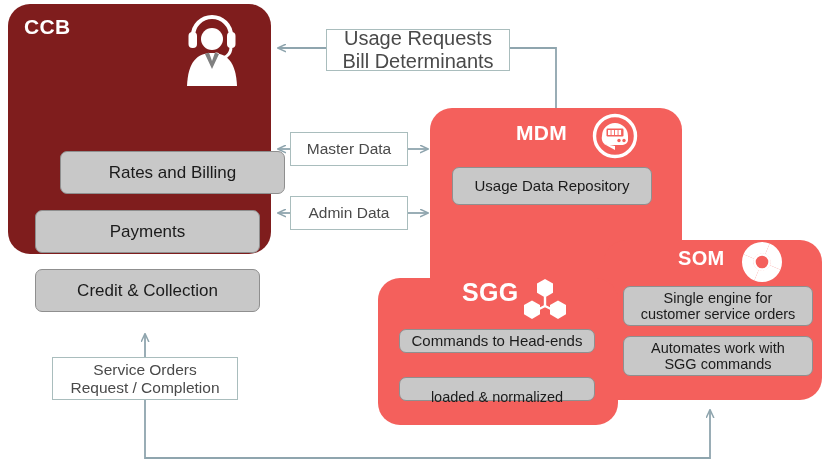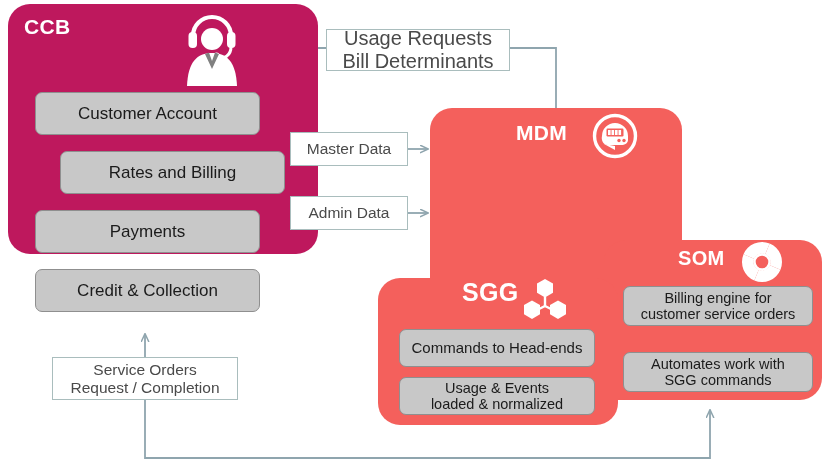--- a/index.html
+++ b/index.html
@@ -6,21 +6,21 @@
   body{width:829px;height:469px;position:relative;overflow:hidden;
        font-family:"Liberation Sans","DejaVu Sans",sans-serif;}
 
   .stage{position:absolute;left:0;top:0;width:829px;height:469px;}
 
   
   .wires{position:absolute;left:0;top:0;width:829px;height:469px;}
 
   
   .panel{position:absolute;border-radius:22px;}
-  .panel-ccb{left:8px;top:4px;width:263px;height:250px;background:#be185d;padding-left:47px;}
+  .panel-ccb{left:8px;top:4px;width:263px;height:250px;background:#7f1d1d;}
   .panel-mdm{left:430px;top:108px;width:252px;height:292px;background:#F4605C;}
   .panel-som{left:604px;top:240px;width:218px;height:160px;background:#F4605C;}
   .panel-sgg{left:378px;top:278px;width:240px;height:147px;background:#F4605C;}
 
   .panel-title{position:absolute;color:#ffffff;font-weight:bold;letter-spacing:.3px;}
   .t-ccb{left:16px;top:11px;font-size:21px;}
   .t-mdm{left:86px;top:13px;font-size:21px;}
   .t-som{left:74px;top:7px;font-size:20px;text-align:right;}
   .t-sgg{left:84px;top:0;font-size:25px;}
 
@@ -32,27 +32,27 @@
 
   
   .ccb-i{left:27px;width:225px;height:43px;font-size:17px;}
   .ccb-1{top:88px;} .ccb-2{top:147px;margin-left:25px;} .ccb-3{top:206px;} .ccb-4{top:265px;}
 
   
   .mdm-i{left:22px;width:200px;height:38px;font-size:15px;}
   .mdm-1{top:59px;} .mdm-2{top:109px;}
 
   
-  .sgg-i{left:21px;width:196px;height:38px;}
+  .sgg-i{left:21px;width:196px;height:24px;}
   .sgg-1{top:51px;font-size:15px;}
   .sgg-2{top:99px;font-size:14.5px;}
 
   
   .som-i{left:19px;width:190px;height:40px;font-size:14.5px;}
-  .som-1{top:46px;} .som-2{top:112px;}
+  .som-1{top:46px;} .som-2{top:96px;}
 
   
   .cap{position:absolute;background:#ffffff;border:1.5px solid #A9BDBD;
        color:#4a4a4a;display:flex;align-items:center;justify-content:center;
        text-align:center;line-height:1.15;box-sizing:border-box;}
   .cap-usage{left:326px;top:29px;width:184px;height:42px;font-size:20px;}
   .cap-master{left:290px;top:132px;width:118px;height:34px;font-size:15.5px;}
   .cap-admin{left:290px;top:196px;width:118px;height:34px;font-size:15.5px;}
   .cap-service{left:52px;top:357px;width:186px;height:43px;font-size:15.5px;}
 
@@ -97,21 +97,20 @@
 
       <path d="M50,34 A8,11 0 0,1 37,43" fill="none" stroke="#ffffff" stroke-width="3"></path>
       <circle cx="35.5" cy="43.5" r="3" fill="#ffffff"></circle>
 
       <circle cx="31" cy="27" r="11" fill="#ffffff"></circle>
 
       <path d="M31,41 C16,41 7,50 6,74 L56,74 C55,50 46,41 31,41 Z" fill="#ffffff"></path>
       <path d="M24,42 L31,57 L38,42 L34,40.5 L31,49 L28,40.5 Z" fill="#808080"></path>
     </svg>
 
-    <div class="item ccb-i ccb-1">Customer Account</div>
     <div class="item ccb-i ccb-2">Rates and Billing</div>
     <div class="item ccb-i ccb-3">Payments</div>
     <div class="item ccb-i ccb-4">Credit &amp; Collection</div>
   </div>
 
   <div class="panel panel-mdm">
     <div class="panel-title t-mdm">MDM</div>
 
     <svg class="icon" style="left:162px;top:5px;" width="46" height="46" viewBox="0 0 46 46">
       <circle cx="23" cy="23" r="20.5" fill="none" stroke="#ffffff" stroke-width="3.4"></circle>
@@ -119,37 +118,38 @@
       <rect x="14.5" y="15.5" width="17" height="8" rx="1.2" fill="#F4605C"></rect>
       <rect x="16" y="17" width="2.6" height="5" fill="#ffffff"></rect>
       <rect x="19.5" y="17" width="2.6" height="5" fill="#ffffff"></rect>
       <rect x="23" y="17" width="2.6" height="5" fill="#ffffff"></rect>
       <rect x="26.5" y="17" width="2.6" height="5" fill="#ffffff"></rect>
       <circle cx="27" cy="27.5" r="1.7" fill="#F4605C"></circle>
       <circle cx="32" cy="27.5" r="1.7" fill="#F4605C"></circle>
       <path d="M12,31 L23,37 L23,33 Z" fill="#ffffff"></path>
     </svg>
 
+    <div class="item mdm-i mdm-1">Usage Data Repository</div>
   </div>
 
   <div class="panel panel-som">
     <div class="panel-title t-som">SOM</div>
 
     <svg class="icon" style="left:136px;top:0px;" width="44" height="44" viewBox="0 0 44 44">
       <g fill="#ffffff">
         <path d="M22,2 A20,20 0 0,1 42,22 L30.5,22 A8.5,8.5 0 0,0 22,13.5 Z" transform="rotate(22.5 22 22)"></path>
         <path d="M22,2 A20,20 0 0,1 42,22 L30.5,22 A8.5,8.5 0 0,0 22,13.5 Z" transform="rotate(112.5 22 22)"></path>
         <path d="M22,2 A20,20 0 0,1 42,22 L30.5,22 A8.5,8.5 0 0,0 22,13.5 Z" transform="rotate(202.5 22 22)"></path>
         <path d="M22,2 A20,20 0 0,1 42,22 L30.5,22 A8.5,8.5 0 0,0 22,13.5 Z" transform="rotate(292.5 22 22)"></path>
       </g>
       <circle cx="22" cy="22" r="7.6" fill="none" stroke="#ffffff" stroke-width="2.6"></circle>
     </svg>
 
     <div class="item som-i som-1">
-      <span><span>Billing engine for</span><br>
+      <span><span>Single engine for</span><br>
       <span>customer service orders</span></span>
     </div>
     <div class="item som-i som-2">
       <span><span>Automates work with</span><br>
       <span>SGG commands</span></span>
     </div>
   </div>
 
   <div class="panel panel-sgg">
     <div class="panel-title t-sgg">SGG</div>
@@ -162,21 +162,21 @@
       </g>
       <g fill="#ffffff">
         <path d="M25,2 L33,6.6 L33,15.8 L25,20.4 L17,15.8 L17,6.6 Z"></path>
         <path d="M12,23.5 L20,28.1 L20,37.3 L12,41.9 L4,37.3 L4,28.1 Z"></path>
         <path d="M38,23.5 L46,28.1 L46,37.3 L38,41.9 L30,37.3 L30,28.1 Z"></path>
       </g>
     </svg>
 
     <div class="item sgg-i sgg-1">Commands to Head-ends</div>
     <div class="item sgg-i sgg-2">
-      <span><span>Usage &amp; Events</span><br>
+      <span><br>
       <span>loaded &amp; normalized</span></span>
     </div>
   </div>
 
   <div class="cap cap-usage">
     <span><span>Usage Requests</span><br>
     <span>Bill Determinants</span></span>
   </div>
 
   <div class="cap cap-master">Master Data</div>

